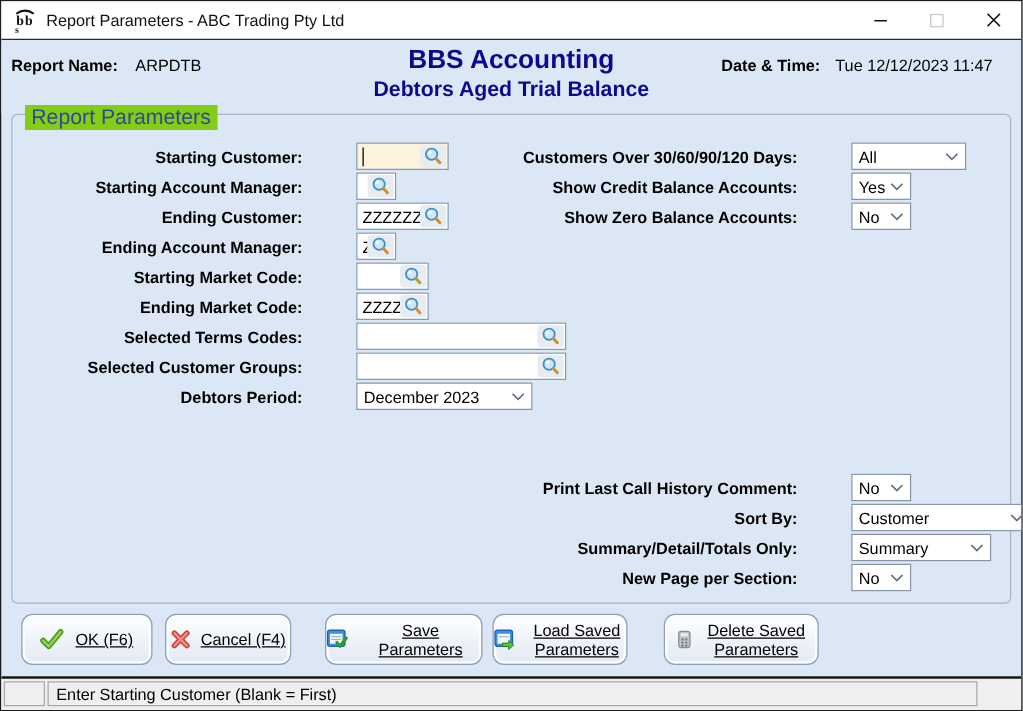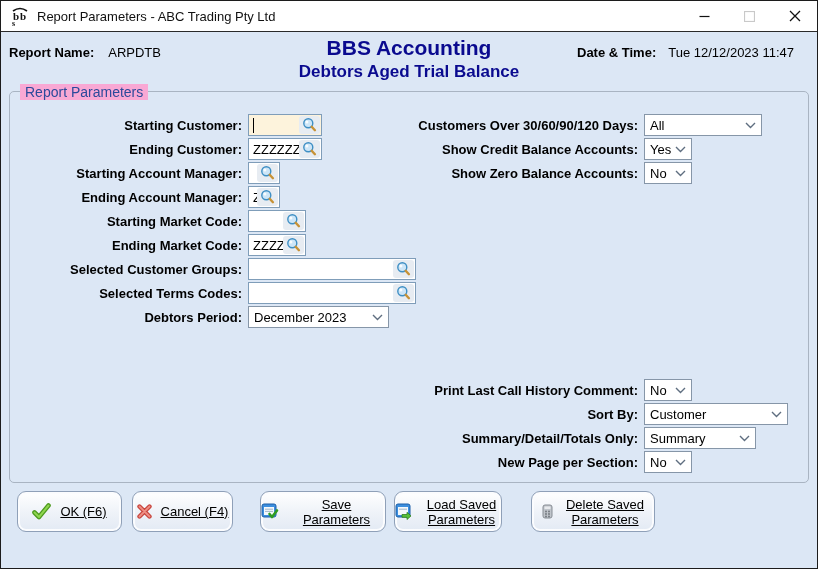--- a/index.html
+++ b/index.html
@@ -47,29 +47,29 @@
   .datetime-wrap { position: absolute; right: 10px; top: 12px; font-size: 13px; width: 230px; }
   .datetime-wrap b { font-weight: bold; }
   .datetime-value { margin-left: 12px; }
   
   .groupbox {
     position: absolute; left: 8px; top: 90px; width: 800px; height: 392px;
     border: 1px solid #a9b4c2; border-radius: 5px;
   }
   .groupbox-label {
     position: absolute; top: -8px; left: 10px;
-    background: #f9a8d4; padding: 0 5px;
-    font-size: 14px; color: #2b4a9b;
+    background: #84cc16; padding: 0 5px;
+    font-size: 17px; color: #2b4a9b;
   }
   
   .col { position: absolute; }
   .col-left  { left: 10px;  top: 21px; }
   .col-right-top { left: 406px; top: 21px; }
   .col-right-bottom { left: 406px; top: 286px; }
-  .row { display: flex; align-items: center; height: 24px; }
+  .row { display: flex; align-items: center; height: 24px; gap: 37px; }
   .row .flabel {
     width: 222px; flex: 0 0 auto;
     display: flex; justify-content: flex-end; align-items: center;
     white-space: nowrap;
     font-size: 13px; font-weight: bold; color: #000;
     padding-right: 0;
   }
   .fctrl { margin-left: 6px; }
   .lookup {
     height: 22px; background: #ffffff;
@@ -95,21 +95,21 @@
     cursor: default;
   }
   .select .val { font-size: 13px; color: #000; white-space: nowrap; }
   .chev { margin-left: auto; padding-left: 4px; display: flex; align-items: center; }
   
   .w-cust { width: 74px; }
   .w-mgr { width: 32px; }
   .w-mkt { width: 58px; justify-content: space-between; }
   .w-grp { width: 168px; }
   .w-period { width: 141px; }
-  .w-all { width: 118px; text-align: right; }
+  .w-all { width: 92px; text-align: right; }
   .w-yn { width: 48px; }
   .w-sort { width: 144px; }
   .w-sum { width: 112px; }
   
   .btnbar { position: absolute; top: 488px; left: 0; width: 100%; height: 46px; }
   .btn {
     position: absolute; top: 2px; height: 41px;
     border: 1px solid #8fa0b8; border-radius: 9px;
     background: linear-gradient(#ffffff, #eef2f8 55%, #e3eaf4);
     box-shadow: inset 0 0 0 2px #fbfcfe;
@@ -199,46 +199,46 @@
           <span class="magchip">
             <svg width="17" height="16" viewBox="0 0 16 16">
                 <circle cx="6.8" cy="6.3" r="4.5" fill="#cde6f8" stroke="#3f8fc4" stroke-width="1.4"></circle>
                 <circle cx="5.4" cy="4.9" r="1.5" fill="#ffffff" opacity="0.85"></circle>
                 <line x1="10.2" y1="9.8" x2="13.4" y2="13.2" stroke="#c79236" stroke-width="2.4" stroke-linecap="round"></line>
               </svg>
           </span>
         </div>
       </div>
       <div class="row">
+        <span class="flabel">Starting Account Manager:</span>
+        <div class="lookup w-mgr fctrl">
+          <span class="val"></span>
+          <span class="magchip">
+            <svg width="17" height="16" viewBox="0 0 16 16">
+                <circle cx="6.8" cy="6.3" r="4.5" fill="#cde6f8" stroke="#3f8fc4" stroke-width="1.4"></circle>
+                <circle cx="5.4" cy="4.9" r="1.5" fill="#ffffff" opacity="0.85"></circle>
+                <line x1="10.2" y1="9.8" x2="13.4" y2="13.2" stroke="#c79236" stroke-width="2.4" stroke-linecap="round"></line>
+              </svg>
+          </span>
+        </div>
+      </div>
+      <div class="row">
         <span class="flabel">Ending Customer:</span>
         <div class="lookup w-cust fctrl">
           <span class="val">ZZZZZZ</span>
           <span class="magchip">
             <svg width="17" height="16" viewBox="0 0 16 16">
                 <circle cx="6.8" cy="6.3" r="4.5" fill="#cde6f8" stroke="#3f8fc4" stroke-width="1.4"></circle>
                 <circle cx="5.4" cy="4.9" r="1.5" fill="#ffffff" opacity="0.85"></circle>
                 <line x1="10.2" y1="9.8" x2="13.4" y2="13.2" stroke="#c79236" stroke-width="2.4" stroke-linecap="round"></line>
               </svg>
           </span>
         </div>
       </div>
       <div class="row">
-        <span class="flabel">Starting Account Manager:</span>
-        <div class="lookup w-mgr fctrl">
-          <span class="val"></span>
-          <span class="magchip">
-            <svg width="17" height="16" viewBox="0 0 16 16">
-                <circle cx="6.8" cy="6.3" r="4.5" fill="#cde6f8" stroke="#3f8fc4" stroke-width="1.4"></circle>
-                <circle cx="5.4" cy="4.9" r="1.5" fill="#ffffff" opacity="0.85"></circle>
-                <line x1="10.2" y1="9.8" x2="13.4" y2="13.2" stroke="#c79236" stroke-width="2.4" stroke-linecap="round"></line>
-              </svg>
-          </span>
-        </div>
-      </div>
-      <div class="row">
         <span class="flabel">Ending Account Manager:</span>
         <div class="lookup w-mgr fctrl">
           <span class="val">ZZ</span>
           <span class="magchip">
             <svg width="17" height="16" viewBox="0 0 16 16">
                 <circle cx="6.8" cy="6.3" r="4.5" fill="#cde6f8" stroke="#3f8fc4" stroke-width="1.4"></circle>
                 <circle cx="5.4" cy="4.9" r="1.5" fill="#ffffff" opacity="0.85"></circle>
                 <line x1="10.2" y1="9.8" x2="13.4" y2="13.2" stroke="#c79236" stroke-width="2.4" stroke-linecap="round"></line>
               </svg>
           </span>
@@ -264,34 +264,34 @@
           <span class="magchip">
             <svg width="17" height="16" viewBox="0 0 16 16">
                 <circle cx="6.8" cy="6.3" r="4.5" fill="#cde6f8" stroke="#3f8fc4" stroke-width="1.4"></circle>
                 <circle cx="5.4" cy="4.9" r="1.5" fill="#ffffff" opacity="0.85"></circle>
                 <line x1="10.2" y1="9.8" x2="13.4" y2="13.2" stroke="#c79236" stroke-width="2.4" stroke-linecap="round"></line>
               </svg>
           </span>
         </div>
       </div>
       <div class="row">
-        <span class="flabel">Selected Customer Groups:</span>
+        <span class="flabel">Selected Terms Codes:</span>
         <div class="lookup w-grp fctrl">
           <span class="val"></span>
           <span class="magchip">
             <svg width="17" height="16" viewBox="0 0 16 16">
                 <circle cx="6.8" cy="6.3" r="4.5" fill="#cde6f8" stroke="#3f8fc4" stroke-width="1.4"></circle>
                 <circle cx="5.4" cy="4.9" r="1.5" fill="#ffffff" opacity="0.85"></circle>
                 <line x1="10.2" y1="9.8" x2="13.4" y2="13.2" stroke="#c79236" stroke-width="2.4" stroke-linecap="round"></line>
               </svg>
           </span>
         </div>
       </div>
       <div class="row">
-        <span class="flabel">Selected Terms Codes:</span>
+        <span class="flabel">Selected Customer Groups:</span>
         <div class="lookup w-grp fctrl">
           <span class="val"></span>
           <span class="magchip">
             <svg width="17" height="16" viewBox="0 0 16 16">
                 <circle cx="6.8" cy="6.3" r="4.5" fill="#cde6f8" stroke="#3f8fc4" stroke-width="1.4"></circle>
                 <circle cx="5.4" cy="4.9" r="1.5" fill="#ffffff" opacity="0.85"></circle>
                 <line x1="10.2" y1="9.8" x2="13.4" y2="13.2" stroke="#c79236" stroke-width="2.4" stroke-linecap="round"></line>
               </svg>
           </span>
         </div>
@@ -445,14 +445,18 @@
             <circle cx="6" cy="11" r="0.9" fill="#6d7379"></circle>
             <circle cx="9" cy="11" r="0.9" fill="#6d7379"></circle>
             <circle cx="6" cy="13.5" r="0.9" fill="#6d7379"></circle>
             <circle cx="9" cy="13.5" r="0.9" fill="#6d7379"></circle>
           </svg>
       </span>
       <span class="blabel">Delete Saved Parameters</span>
     </button>
   </div>
 
+  <div class="statusbar">
+    <div class="status-cell status-left"></div>
+    <div class="status-cell status-main">Enter Starting Customer (Blank = First)</div>
+  </div>
 
 </div>
 
 </body></html>

